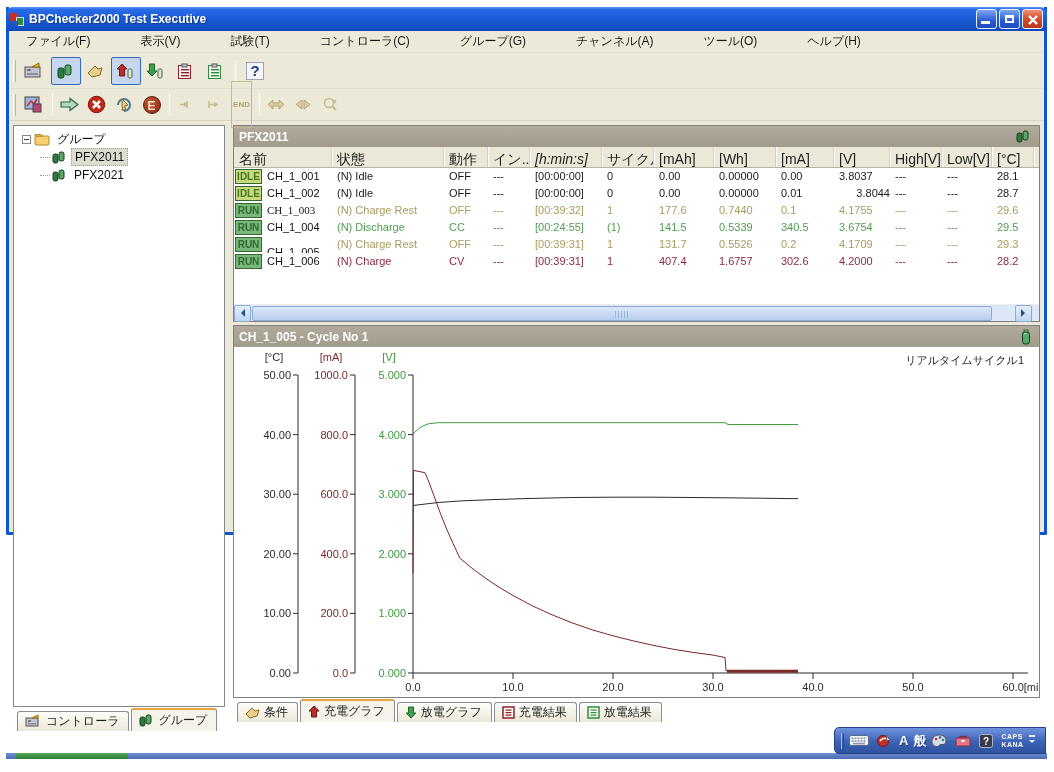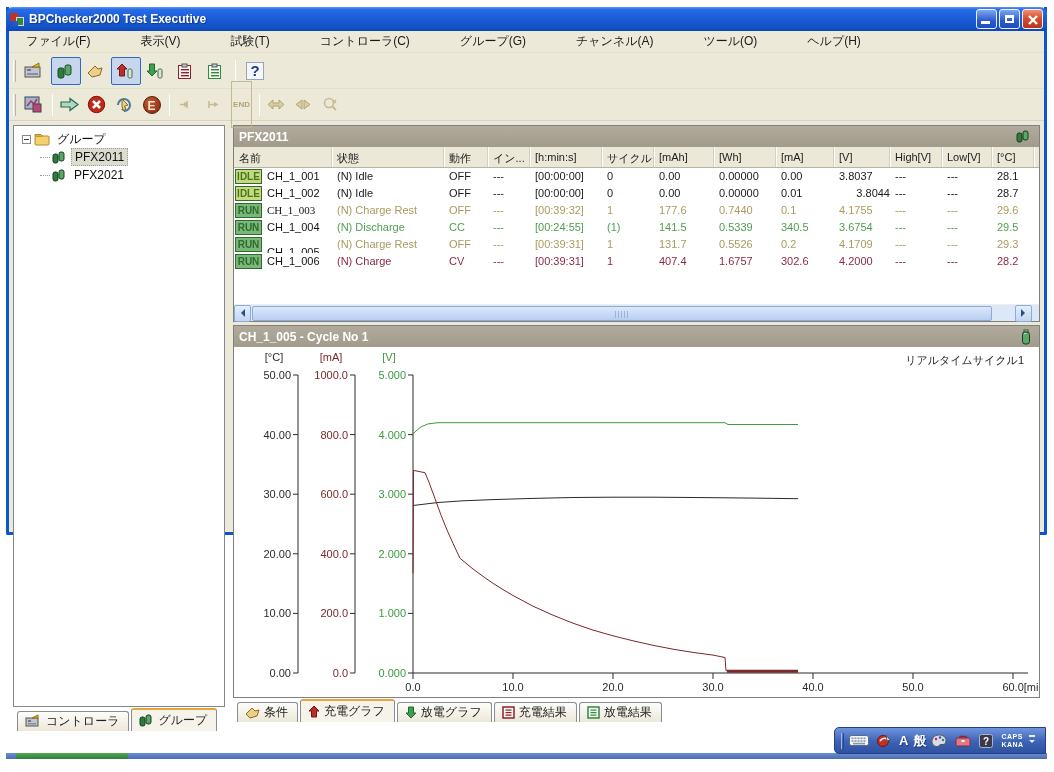--- a/index.html
+++ b/index.html
@@ -63,21 +63,21 @@
 
   .splitter { width:8px; }
   .right-panel { flex:1; display:flex; flex-direction:column; }
 
   
   .grp-panel { border:1px solid #808080; background:#fff; }
   .panel-title { height:21px; background:linear-gradient(180deg,#b0ab9c,#a09b8a); color:#fff; font-size:12px; font-weight:bold;
     display:flex; align-items:center; padding:0 5px; }
   .panel-title .pt-label { flex:1; }
   .grid-header { display:flex; height:21px; background:#ebe8d8; border-bottom:1px solid #b8b4a4; }
-  .gh-cell { font-size:11px; color:#222; padding:4px 12px 0 5px; border-right:1px solid #d5d1c0; box-shadow:1px 0 0 #fff; overflow:hidden; white-space:nowrap; }
+  .gh-cell { font-size:14px; color:#222; padding:4px 12px 0 5px; border-right:1px solid #d5d1c0; box-shadow:1px 0 0 #fff; overflow:hidden; white-space:nowrap; }
   .grid-body { height:106px; background:#fff; }
   .t-row { display:flex; height:17px; line-height:16px; font-size:11px; }
   .t-cell { padding-left:5px; overflow:hidden; white-space:nowrap; }
   .badge { display:inline-block; width:27px; height:15px; line-height:14px; margin:1px 0 0 1px; text-align:center; font-size:10px; font-weight:bold; border:1px solid #2f6b2f; }
   .badge.IDLE { background:#c9d87e; color:#3f7a1e; }
   .badge.RUN  { background:#79b879; color:#2f6b2f; }
   .name-cell { color:#111; padding-left:3px; }
   .c-black { color:#1a1a1a; } .c-tan { color:#ab9a5e; } .c-green { color:#4f9e4f; } .c-maroon { color:#8c2a42; }
   .grid-empty { height:30px; background:#fff; }
 
@@ -376,21 +376,21 @@
                 <rect x="1" y="4" width="5" height="9" rx="2" fill="#2f7a3f" stroke="#163e1d"></rect>
                 <rect x="7" y="2" width="5" height="9" rx="2" fill="#58a868" stroke="#163e1d"></rect>
               </svg>
             </span>
         </div>
         <div class="grid-header" id="gridHeader">
             <span class="gh-cell" style="width: 98px;">名前</span>
             <span class="gh-cell" style="width: 112px;">状態</span>
             <span class="gh-cell" style="width: 44px;">動作</span>
             <span class="gh-cell" style="width: 42px;">イン...</span>
-            <span class="gh-cell" style="width: 72px;">[h:min:s]</span>
+            <span class="gh-cell" style="width: 72px; font-style: italic;">[h:min:s]</span>
             <span class="gh-cell" style="width: 52px;">サイクル</span>
             <span class="gh-cell" style="width: 60px;">[mAh]</span>
             <span class="gh-cell" style="width: 62px;">[Wh]</span>
             <span class="gh-cell" style="width: 58px;">[mA]</span>
             <span class="gh-cell" style="width: 56px;">[V]</span>
             <span class="gh-cell" style="width: 52px;">High[V]</span>
             <span class="gh-cell" style="width: 50px;">Low[V]</span>
             <span class="gh-cell" style="width: 42px;">[°C]</span>
           </div>
         <div class="grid-body" id="gridBody">

